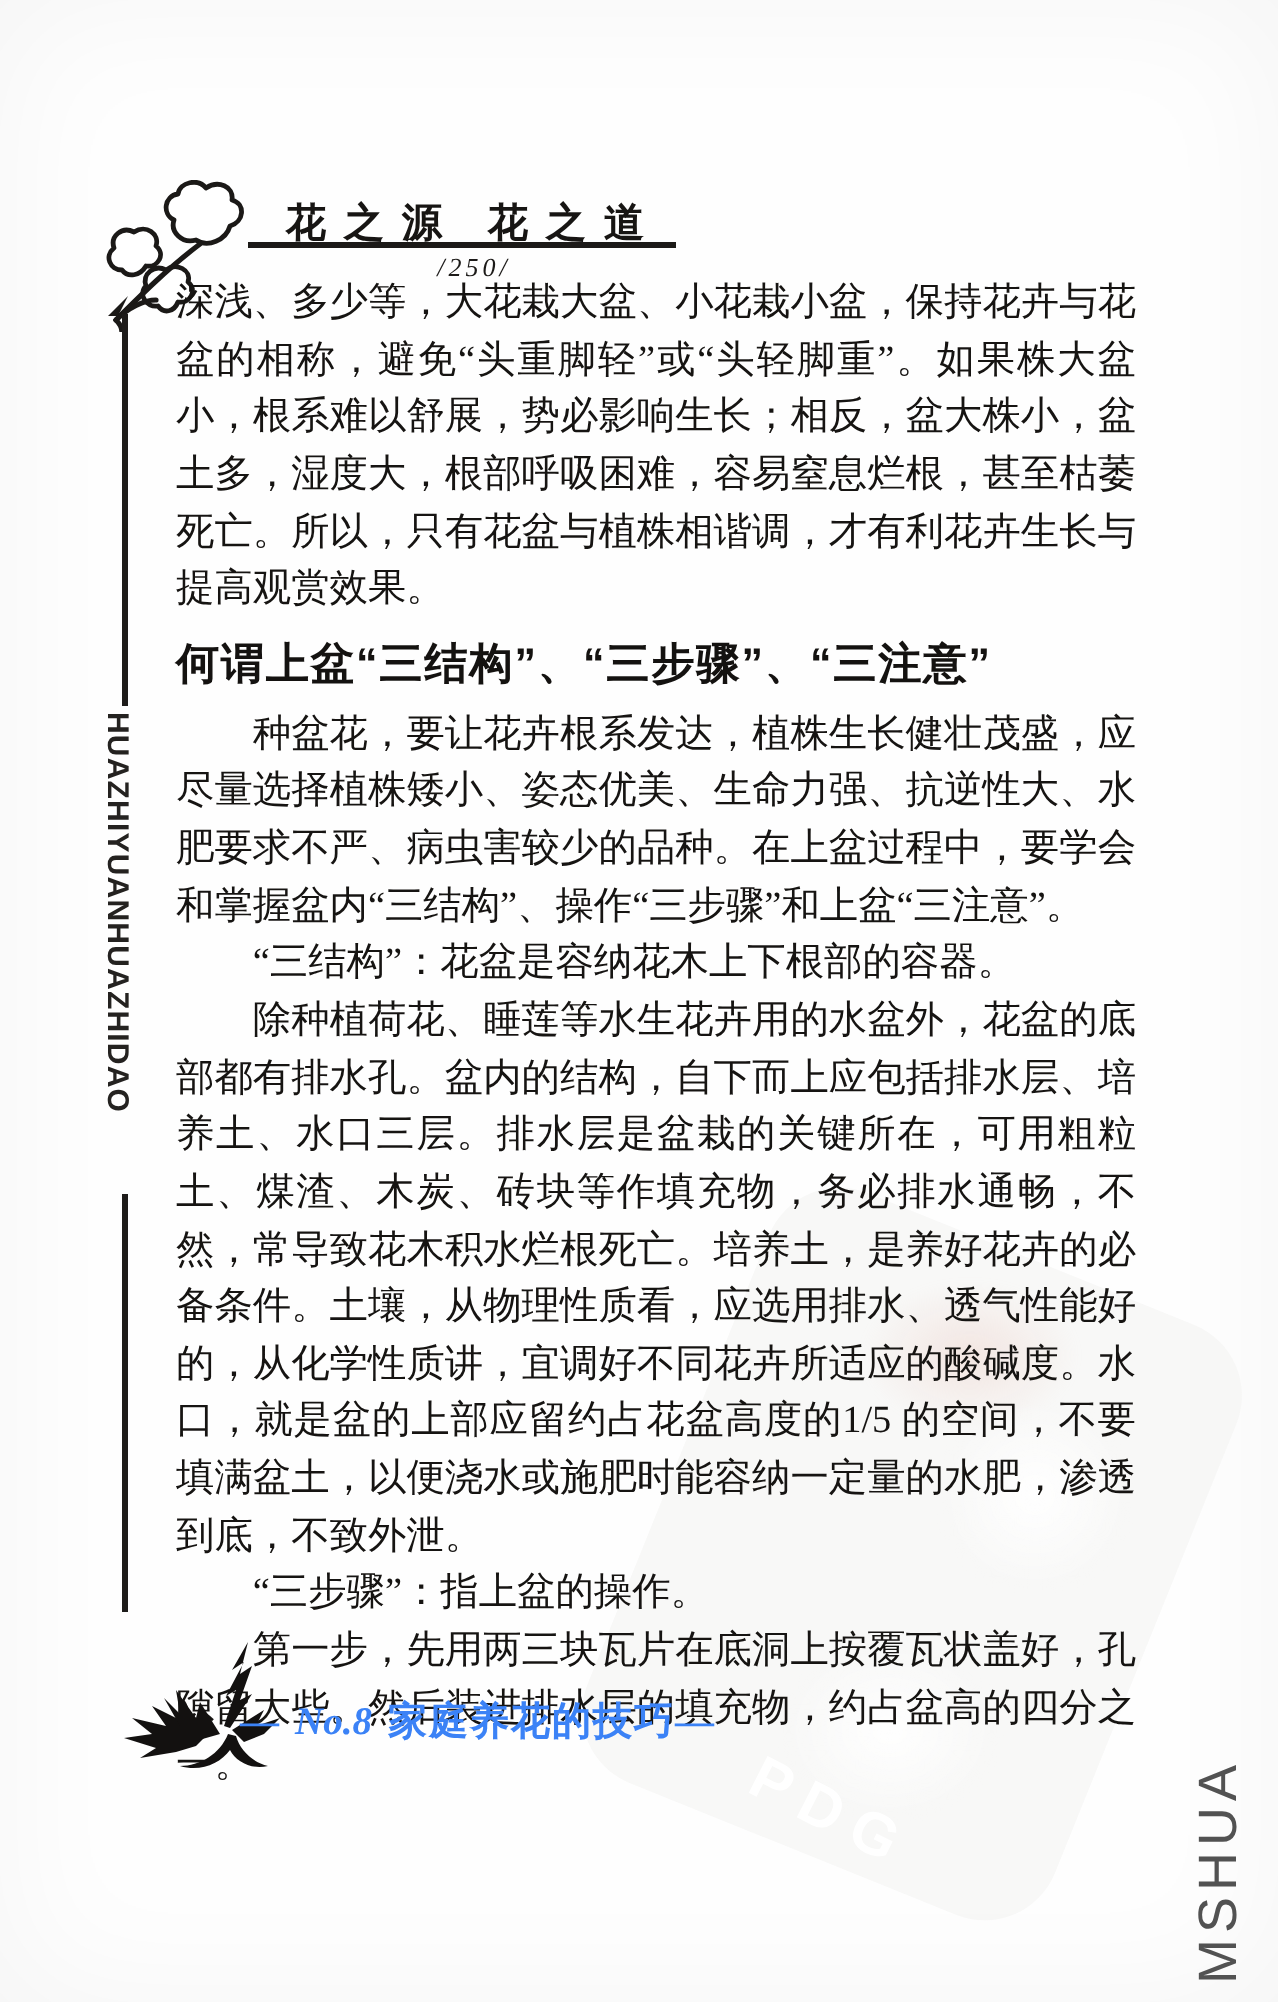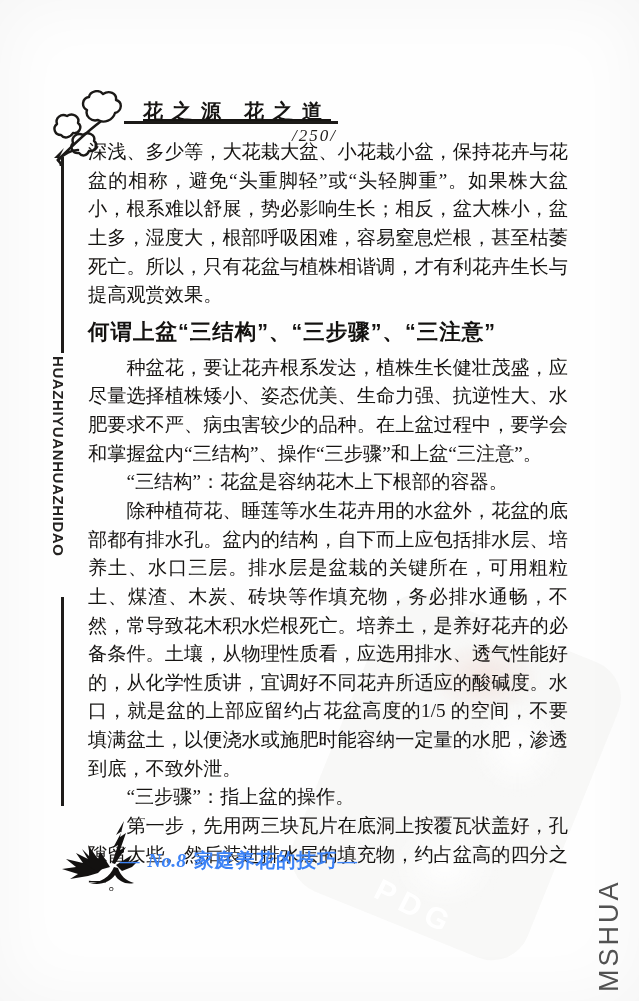--- a/index.html
+++ b/index.html
@@ -9,29 +9,29 @@
     font-family:"Liberation Serif","DejaVu Serif",serif;
   }
   .page{
     position:absolute;inset:0;
     box-shadow:inset 0 0 70px rgba(0,0,0,0.04);
   }
   
   .header-title{
     position:absolute;left:137px;top:98px;width:200px;
     font-size:20px;font-weight:bold;letter-spacing:9px;
-    color:#171513;white-space:nowrap;text-align:center;text-decoration:underline;
+    color:#171513;white-space:nowrap;text-align:center;
   }
   .header-rule{
     position:absolute;left:124px;top:121px;width:214px;height:3px;
     background:#1c1a18;
   }
   .page-number{
-    position:absolute;left:137px;top:126px;width:200px;text-align:right;
-    font-size:17px;font-style:italic;letter-spacing:2px;color:#1c1a18;
+    position:absolute;left:137px;top:126px;width:200px;text-align:center;
+    font-size:13px;font-style:italic;letter-spacing:2px;color:#1c1a18;
   }
   
   .side-rule{position:absolute;left:61px;width:3px;background:#1e1c1a;}
   .side-rule.top{top:157px;height:196px;}
   .side-rule.bottom{top:597px;height:209px;}
   .side-text{
     position:absolute;left:50px;top:356px;height:238px;
     writing-mode:vertical-rl;
     font-family:"Liberation Sans","DejaVu Sans",sans-serif;
     font-weight:bold;font-size:15px;letter-spacing:0.6px;color:#242220;

